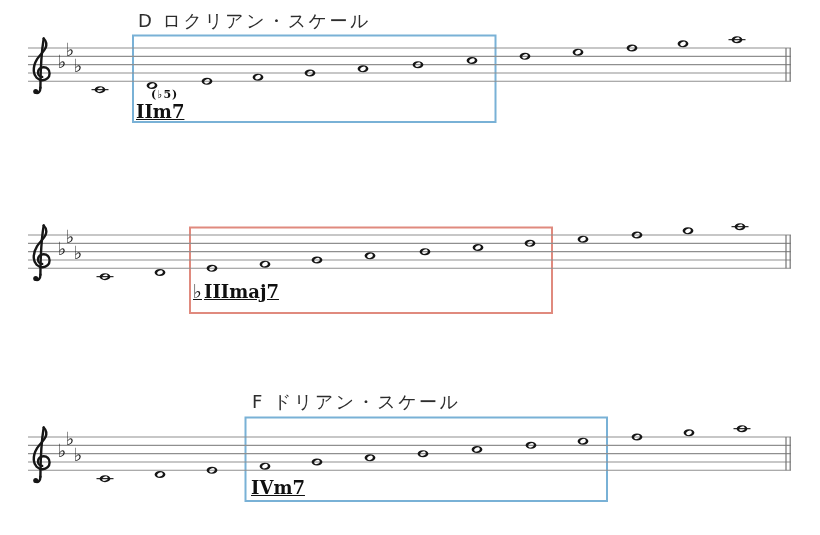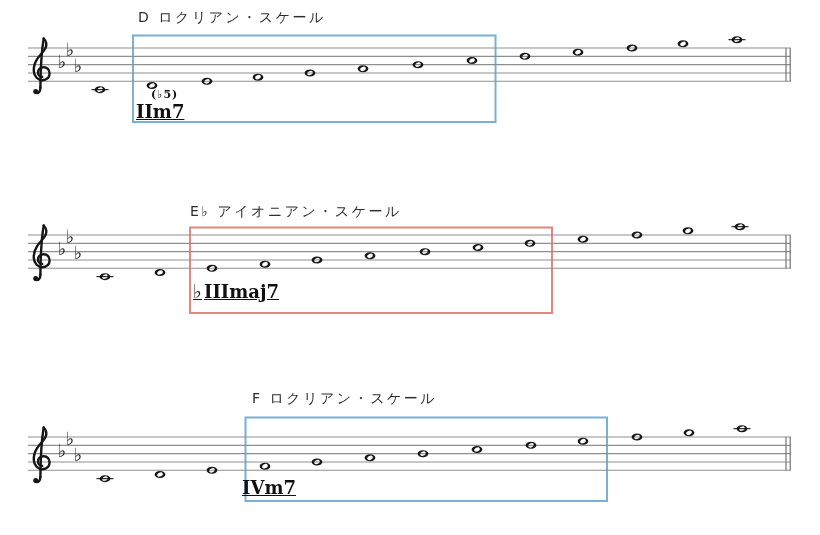--- a/index.html
+++ b/index.html
@@ -4,21 +4,21 @@
 <style>
   * { margin:0; padding:0; box-sizing:border-box; }
   html,body { background:#ffffff; }
   body {
     width:820px; height:535px; position:relative; overflow:hidden;
     font-family:"DejaVu Sans", sans-serif;
   }
   #page { position:relative; width:820px; height:535px; background:#ffffff; }
   #notation { position:absolute; left:0; top:0; }
   .scale-title {
-    position:absolute; font-size:14px; letter-spacing:2.5px;
+    position:absolute; font-size:18px; letter-spacing:2.5px;
     color:#2d2d2d; white-space:nowrap;
     font-family:"DejaVu Sans", sans-serif;
   }
   .chord-label {
     position:absolute; white-space:nowrap; color:#101010;
     font-family:"DejaVu Serif", serif;
   }
   .chord-main { font-size:18px; font-weight:bold; line-height:1.05;text-decoration:underline; }
   .chord-flat {
     font-weight:normal; font-size:19px; margin-right:2px;
@@ -127,29 +127,28 @@
       <path d="M -5.4 0 A 5.4 3.5 0 1 0 5.4 0 A 5.4 3.5 0 1 0 -5.4 0 Z M -2.63 1.23 A 2.9 2.05 -25 1 0 2.63 -1.23 A 2.9 2.05 -25 1 0 -2.63 1.23 Z" transform="translate(477 449.495)" fill="#161616" fill-rule="evenodd"></path>
       <path d="M -5.4 0 A 5.4 3.5 0 1 0 5.4 0 A 5.4 3.5 0 1 0 -5.4 0 Z M -2.63 1.23 A 2.9 2.05 -25 1 0 2.63 -1.23 A 2.9 2.05 -25 1 0 -2.63 1.23 Z" transform="translate(531 445.33)" fill="#161616" fill-rule="evenodd"></path>
       <path d="M -5.4 0 A 5.4 3.5 0 1 0 5.4 0 A 5.4 3.5 0 1 0 -5.4 0 Z M -2.63 1.23 A 2.9 2.05 -25 1 0 2.63 -1.23 A 2.9 2.05 -25 1 0 -2.63 1.23 Z" transform="translate(583 441.16499999999996)" fill="#161616" fill-rule="evenodd"></path>
       <path d="M -5.4 0 A 5.4 3.5 0 1 0 5.4 0 A 5.4 3.5 0 1 0 -5.4 0 Z M -2.63 1.23 A 2.9 2.05 -25 1 0 2.63 -1.23 A 2.9 2.05 -25 1 0 -2.63 1.23 Z" transform="translate(637 437)" fill="#161616" fill-rule="evenodd"></path>
       <path d="M -5.4 0 A 5.4 3.5 0 1 0 5.4 0 A 5.4 3.5 0 1 0 -5.4 0 Z M -2.63 1.23 A 2.9 2.05 -25 1 0 2.63 -1.23 A 2.9 2.05 -25 1 0 -2.63 1.23 Z" transform="translate(689 432.835)" fill="#161616" fill-rule="evenodd"></path>
       <line x1="733.5" y1="428.67" x2="750.5" y2="428.67" stroke="#161616" stroke-width="1.1"></line>
       <path d="M -5.4 0 A 5.4 3.5 0 1 0 5.4 0 A 5.4 3.5 0 1 0 -5.4 0 Z M -2.63 1.23 A 2.9 2.05 -25 1 0 2.63 -1.23 A 2.9 2.05 -25 1 0 -2.63 1.23 Z" transform="translate(742 428.67)" fill="#161616" fill-rule="evenodd"></path>
     </svg>
 
   <div class="scale-title" style="left:138px; top:9px;">D ロクリアン・スケール</div>
-  <div class="scale-title" style="left:190px; top:203px;">E♭ アイオニアン・スケール</div>
-  <div class="scale-title" style="left:252px; top:390px;">F ロクリアン・スケール</div>
+  <div class="scale-title" style="left:252px; top:390px;">F ドリアン・スケール</div>
 
   <div class="chord-label" style="left:134px; top:102px;">
     <div class="chord-sup">(♭5)</div>
     <div class="chord-main"><span class="chord-flat"></span><span>IIm7</span></div>
   </div>
 
   <div class="chord-label" style="left:193px; top:282px;">
     <div class="chord-main"><span class="chord-flat">♭</span><span>IIImaj7</span></div>
   </div>
 
-  <div class="chord-label" style="left:240px; top:478px;">
+  <div class="chord-label" style="left:249px; top:478px;">
     <div class="chord-main"><span class="chord-flat"></span><span>IVm7</span></div>
   </div>
 
 </div>
 
 </body></html>

